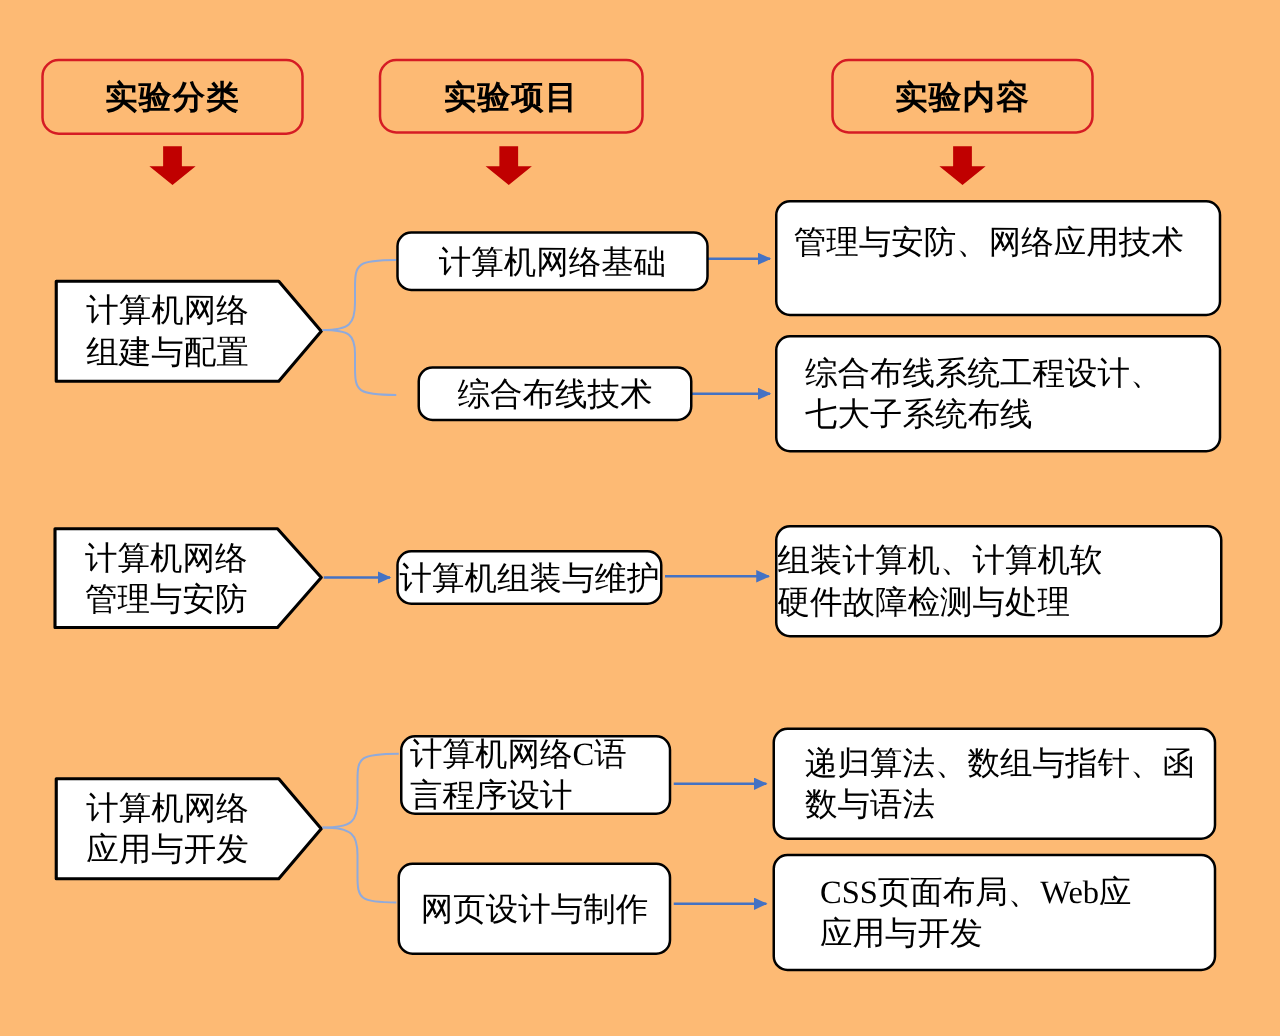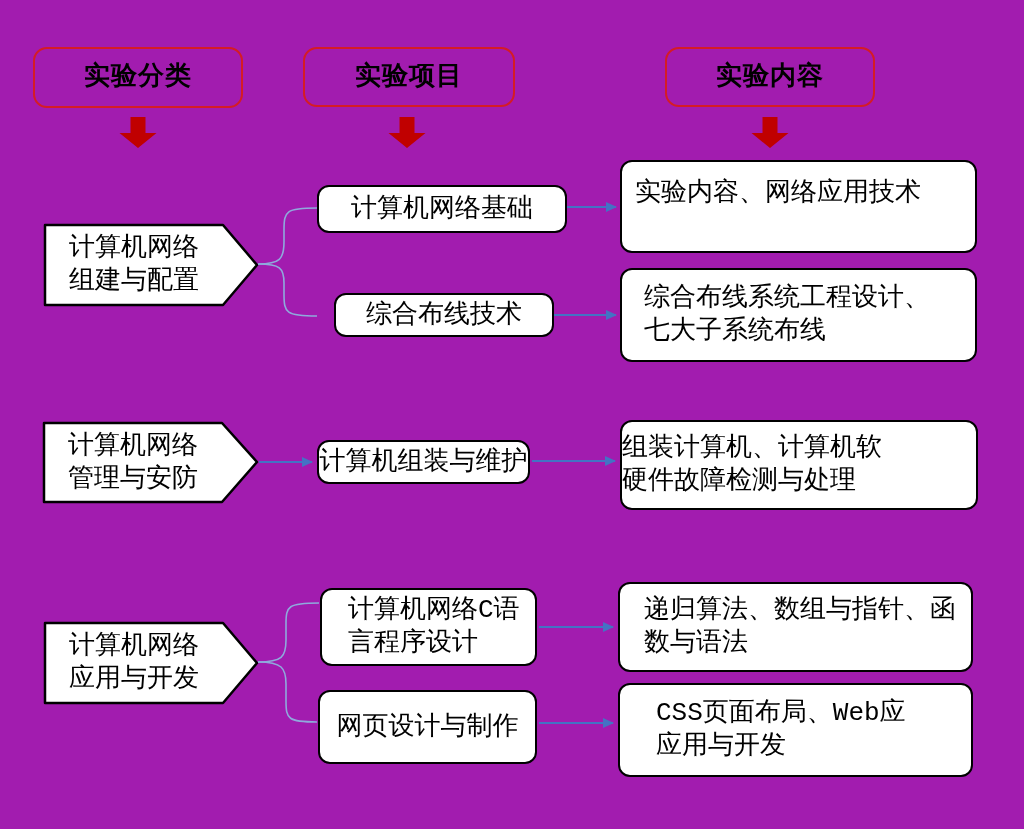--- a/index.html
+++ b/index.html
@@ -1,18 +1,18 @@
 <!DOCTYPE html>
 <html><head>
 <meta charset="utf-8">
 <style>
   html,body { margin:0; padding:0; background:#fff; }
   .canvas {
-    position:relative; width:1024px; height:829px; background:#a21caf;
-    font-family:Liberation Mono, monospace; color:#000;
+    position:relative; width:1024px; height:829px; background:#fdba74;
+    font-family:Liberation Serif, serif; color:#000;
     overflow:hidden;
   }
   .layer { position:absolute; left:0; top:0; }
   .pent { fill:#ffffff; stroke:#000000; stroke-width:2.5px; stroke-linejoin:round; }
   .brace { fill:none; stroke-width:1.6px; }
   .conn  { stroke-width:2px; }
   .txt {
     position:absolute; box-sizing:border-box; display:flex; align-items:center;
     font-size:26px; line-height:33px; white-space:pre-line;
   }
@@ -65,25 +65,25 @@
   <div class="txt cat" style="left:45px;top:225px;width:178px;height:80px">计算机网络
 组建与配置</div>
   <div class="txt cat" style="left:44px;top:423px;width:178px;height:79px">计算机网络
 管理与安防</div>
   <div class="txt cat" style="left:45px;top:623px;width:178px;height:80px">计算机网络
 应用与开发</div>
 
   <div class="txt box center" style="left:317px;top:185px;width:250px;height:48px">计算机网络基础</div>
   <div class="txt box center" style="left:334px;top:293px;width:220px;height:44px">综合布线技术</div>
   <div class="txt box center" style="left:317px;top:440px;width:213px;height:44px">计算机组装与维护</div>
-  <div class="txt box" style="left:320px;top:588px;width:217px;height:78px;padding-left:26px">计算机网络C语
+  <div class="txt box" style="left:320px;top:588px;width:217px;height:64px;padding-left:6px">计算机网络C语
 言程序设计</div>
   <div class="txt box center" style="left:318px;top:690px;width:219px;height:74px">网页设计与制作</div>
 
-  <div class="txt box" style="left:620px;top:160px;width:357px;height:93px;padding:0 0 26px 13px">实验内容、网络应用技术</div>
+  <div class="txt box" style="left:620px;top:160px;width:357px;height:93px;padding:0 0 26px 13px">管理与安防、网络应用技术</div>
   <div class="txt box" style="left:620px;top:268px;width:357px;height:94px;padding-left:22px">综合布线系统工程设计、
 七大子系统布线</div>
   <div class="txt box" style="left:620px;top:420px;width:358px;height:90px;">组装计算机、计算机软
 硬件故障检测与处理</div>
   <div class="txt box" style="left:618px;top:582px;width:355px;height:90px;padding-left:24px">递归算法、数组与指针、函
 数与语法</div>
   <div class="txt box" style="left:618px;top:683px;width:355px;height:94px;padding-left:36px">CSS页面布局、Web应
 应用与开发</div>
 
 </div>

